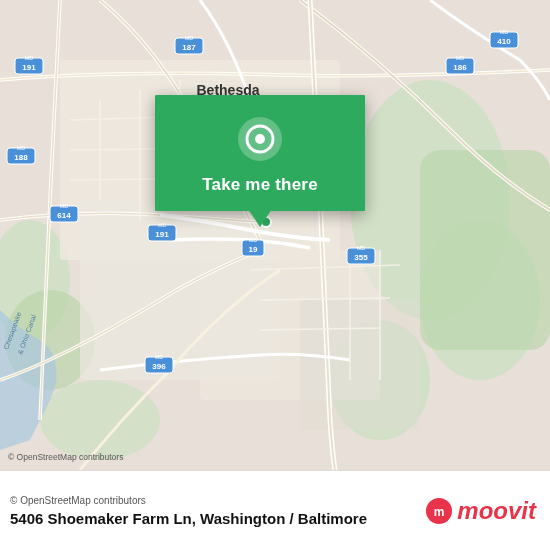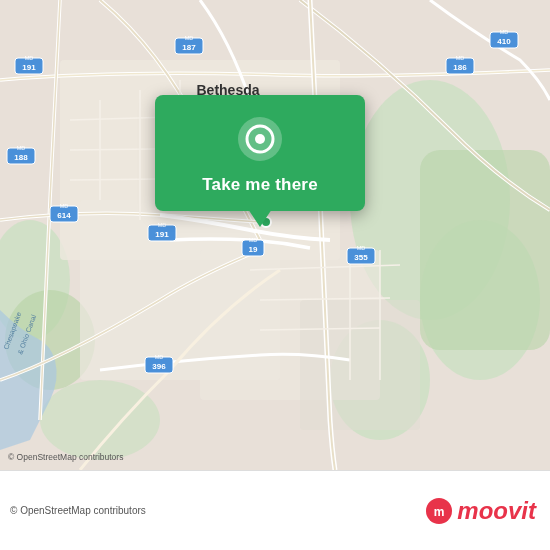--- a/index.html
+++ b/index.html
@@ -27,21 +27,21 @@
       height: 100%;
     }
 
     
     #popup-card {
       position: absolute;
       top: 95px;
       left: 155px;
       width: 210px;
       background: #2eaa5e;
-      border-radius: 8px;
+      border-radius: 1px;
       display: flex;
       flex-direction: column;
       align-items: center;
       padding: 20px 16px 14px;
       box-shadow: 0 4px 16px rgba(0,0,0,0.35);
       z-index: 10;
     }
 
     #popup-card::after {
       content: '';
@@ -241,20 +241,21 @@
       <circle cx="24" cy="24" r="13" fill="none" stroke="#fff" stroke-width="3"></circle>
       <circle cx="24" cy="24" r="5" fill="#fff"></circle>
     </svg>
     <button id="take-me-there-btn">Take me there</button>
   </div>
 </div>
 
 <div id="bottom-bar">
   <div id="bottom-left">
     <span id="attribution">© OpenStreetMap contributors</span>
+    <span id="address-line">5406 Shoemaker Farm Ln, Washington / Baltimore</span>
   </div>
   <div id="moovit-logo">
 
     <svg width="28" height="28" viewBox="0 0 28 28">
       <circle cx="14" cy="14" r="13" fill="#e8334a"></circle>
       <text x="14" y="19" font-size="12" fill="#fff" font-family="Arial" font-weight="bold" text-anchor="middle">m</text>
     </svg>
     <span class="moovit-text">moovit</span>
   </div>
 </div>

